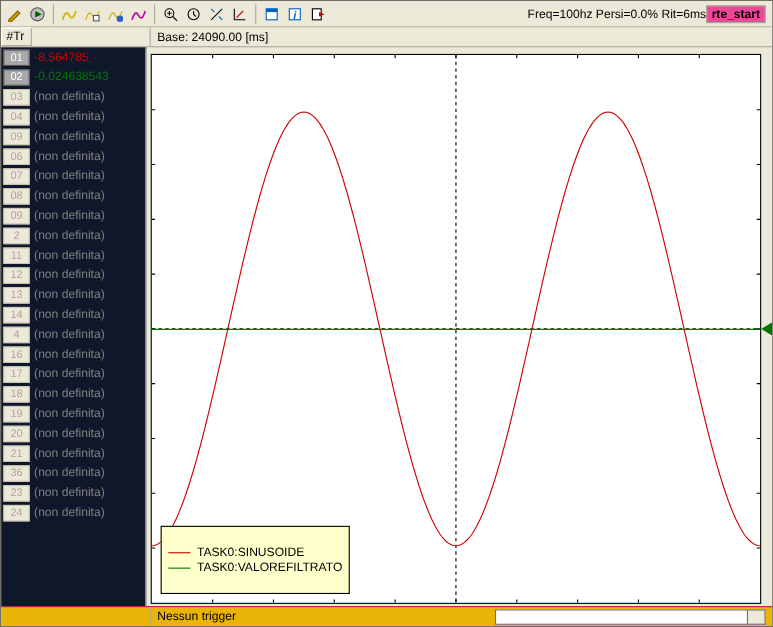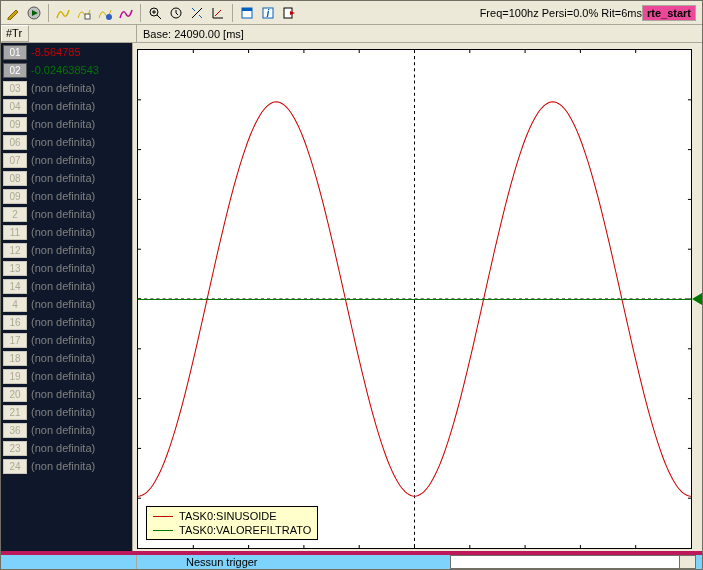--- a/index.html
+++ b/index.html
@@ -119,42 +119,41 @@
     margin: 6px 10px 2px 4px;
     border: 1px solid #000;
   }
   .plot-svg { position: absolute; inset: 0; width: 100%; height: 100%; }
   .legend {
     position: absolute;
     left: 8px;
     bottom: 8px;
     background: #ffffcc;
     border: 1px solid #000;
-    padding: 2px 6px;
+    padding: 16px 6px;
     font-size: 11px;
   }
   .legend-row { display: flex; align-items: center; gap: 6px; height: 14px; }
   .leg-line { width: 20px; height: 0; border-top: 1px solid; }
   .leg-line.red { border-color: #cc0000; }
   .leg-line.green { border-color: #007700; }
   .green-marker {
     position: absolute;
     right: -11px;
     top: calc(50% - 6px);
     width: 0; height: 0;
     border-top: 6px solid transparent;
     border-bottom: 6px solid transparent;
     border-right: 10px solid #007700;
   }
   .status-bar {
     height: 18px;
     display: flex;
-    border-top: 4px solid #be185d;
-    background: #7dd3fc;
-    gap: 43px;
+    border-top: 1px solid #be185d;
+    background: #eab308;
   }
   .status-left {
     width: 136px;
     border-right: 1px solid #aca899;
   }
   .status-mid {
     flex: 1;
     display: flex;
     align-items: center;
     padding: 0 6px;

